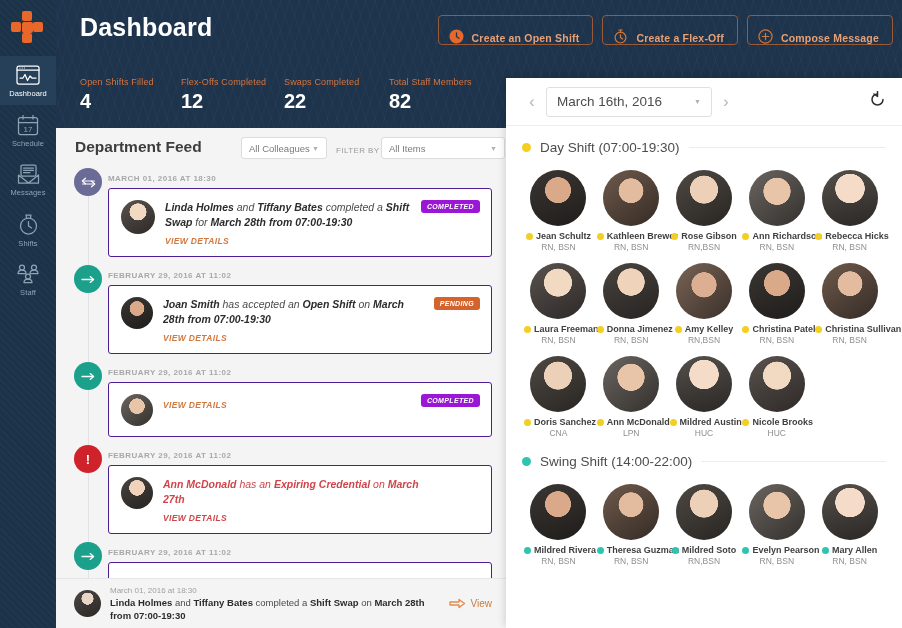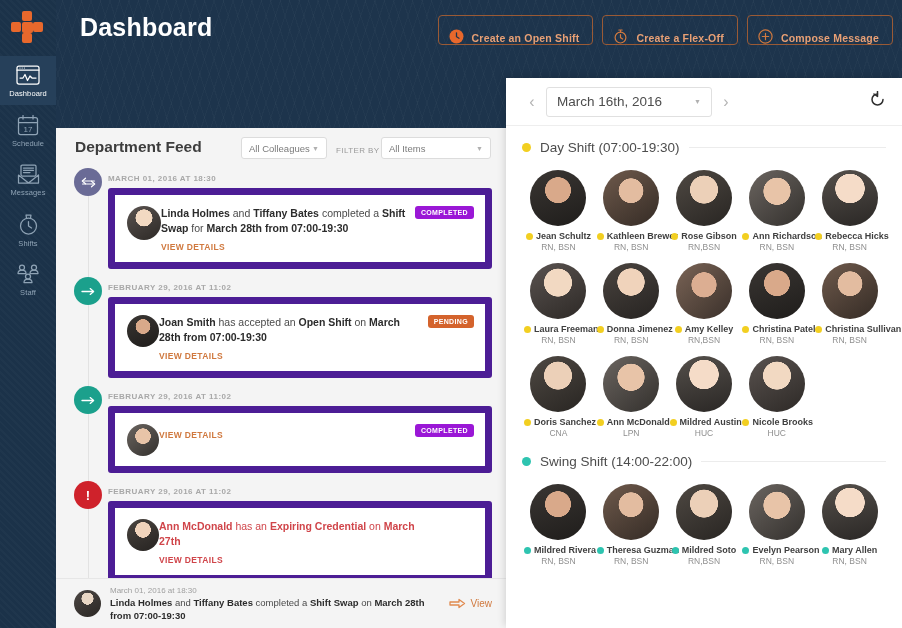--- a/index.html
+++ b/index.html
@@ -73,39 +73,39 @@
     background: #f4f4f4; overflow: hidden;
   }
   .feed-head { height: 40px; position: relative; padding: 0 14px; }
   .feed-title { position: absolute; left: 19px; top: 10px; font-size: 15.5px; color: #3d3d3d; font-weight: bold; }
   .sel {
     position: absolute; background: #fff; border: 1px solid #dcdcdc; border-radius: 3px;
     height: 22px; display: flex; align-items: center; justify-content: space-between;
     padding: 0 7px; font-size: 9.5px; color: #7b7b7b; cursor: pointer;
   }
   .sel-colleagues { left: 185px; top: 9px; width: 86px; }
-  .sel-items { left: 325px; top: 9px; width: 110px; }
+  .sel-items { left: 325px; top: 9px; width: 124px; }
   .filter-lbl { position: absolute; left: 280px; top: 18px; font-size: 8px; color: #9a9a9a; font-weight: normal; letter-spacing: .4px; }
   .caret { font-size: 7px; color: #b0b0b0; }
 
   .feed-scroll { position: absolute; left: 0; top: 40px; right: 0; bottom: 50px; overflow: hidden; }
   .timeline { position: absolute; left: 32px; top: 6px; width: 1px; bottom: 0; background: #e2e2e2; }
 
   .fitem { position: relative; padding-left: 52px; margin-bottom: 8px; }
   .fdot {
     position: absolute; left: 18px; top: 0; width: 28px; height: 28px; border-radius: 50%;
     display: flex; align-items: center; justify-content: center; color: #fff; font-size: 11px;
   }
   .fdot.swap { background: #6a6b96; }
   .fdot.open { background: #1ba08c; }
   .fdot.alert { background: #cf222b; font-weight: bold; font-size: 13px; }
   .ftime { font-size: 8px; color: #a8a8a8; font-weight: bold; letter-spacing: .45px; padding-top: 6px; margin-bottom: 5px; }
   .fcard {
-    background: #fff; border: 7px solid #4c1d95; border-radius: 3px;
-    margin-right: 14px; padding: 11px 12px 10px 12px; display: flex; position: relative;
+    background: #fff; border: 1px solid #4c1d95; border-radius: 3px;
+    margin-right: 14px; padding: 11px 12px 10px 12px; display: flex; gap: 10px; position: relative; font-style: italic;
   }
   .fav { width: 32px; height: 32px; border-radius: 50%; flex: 0 0 32px; background: #cfcfcf; overflow:hidden; position: relative; }
   .fav.dual { width: 34px; height: 34px; flex: 0 0 34px; }
   .fbody { flex: 1; padding-right: 58px; }
   .ftext { font-size: 10.5px; line-height: 15px; color: #4a4a4a; }
   .ftext b { color: #2c2c2c; }
   .ftext.alert-text, .ftext.alert-text b { color: #d0454a; }
   .fdetails { font-size: 8.5px; color: #d0793f; font-weight: bold; letter-spacing: .35px; margin-top: 6px; cursor: pointer; }
   .fdetails.alert-link { color: #d0454a; }
   .badge {
@@ -210,20 +210,38 @@
               <circle cx="12" cy="12.5" r="2.5" stroke="currentColor" fill="none" stroke-width="1.25" stroke-linecap="round" stroke-linejoin="round"></circle>
               <path d="M8 18.5 C8 16 10 15 12 15 C14 15 16 16 16 18.5 Z" stroke="currentColor" fill="none" stroke-width="1.25" stroke-linecap="round" stroke-linejoin="round"></path>
             </svg></span><div class="nav-label">Staff</div></div>
       </div>
   </div>
 
   <div class="main">
 
     <div class="topbar">
       <div class="page-title">Dashboard</div>
+      <div class="stats" id="stats-container">
+          <div class="stat" style="width: 101px;">
+            <div class="stat-label">Open Shifts Filled</div>
+                 <div class="stat-value">4</div>
+          </div>
+          <div class="stat" style="width: 103px;">
+            <div class="stat-label">Flex-Offs Completed</div>
+                 <div class="stat-value">12</div>
+          </div>
+          <div class="stat" style="width: 105px;">
+            <div class="stat-label">Swaps Completed</div>
+                 <div class="stat-value">22</div>
+          </div>
+          <div class="stat" style="width: 110px;">
+            <div class="stat-label">Total Staff Members</div>
+                 <div class="stat-value">82</div>
+          </div>
+        </div>
       <div class="actions" id="actions-container">
           <div class="act-btn">
             <span style="display: flex;">
               <svg width="15" height="15" viewBox="0 0 15 15">
                 <circle cx="7.5" cy="7.5" r="7" fill="#e8682c"></circle>
                 <path d="M7.5 3.8 V7.7 L10 9.2" stroke="#1d344c" fill="none" stroke-width="1.3" stroke-linecap="round"></path>
               </svg>
             </span>
             <span>Create an Open Shift</span>
           </div>

